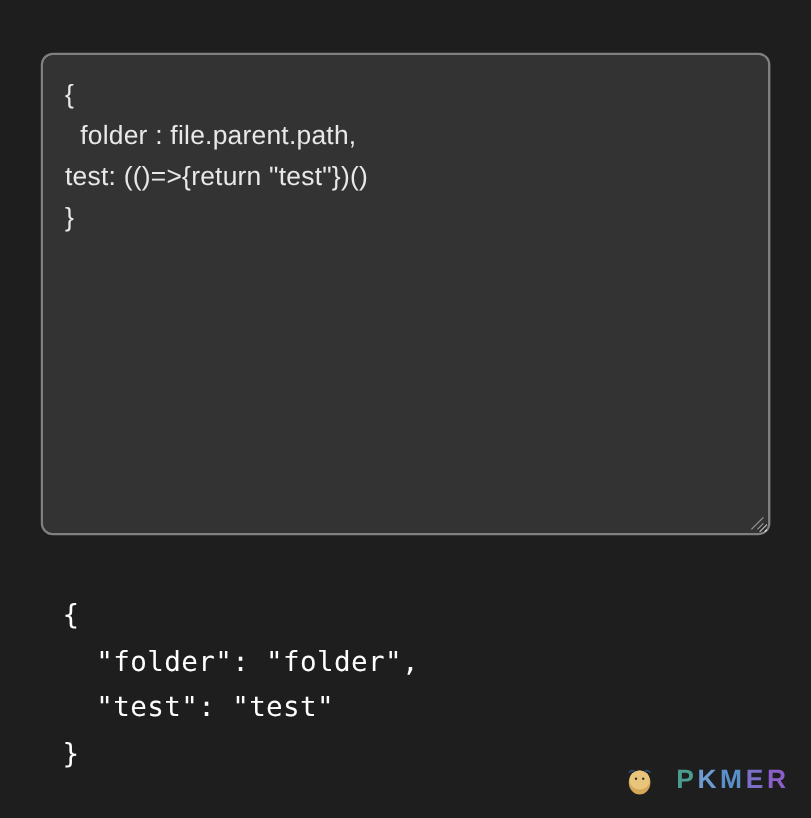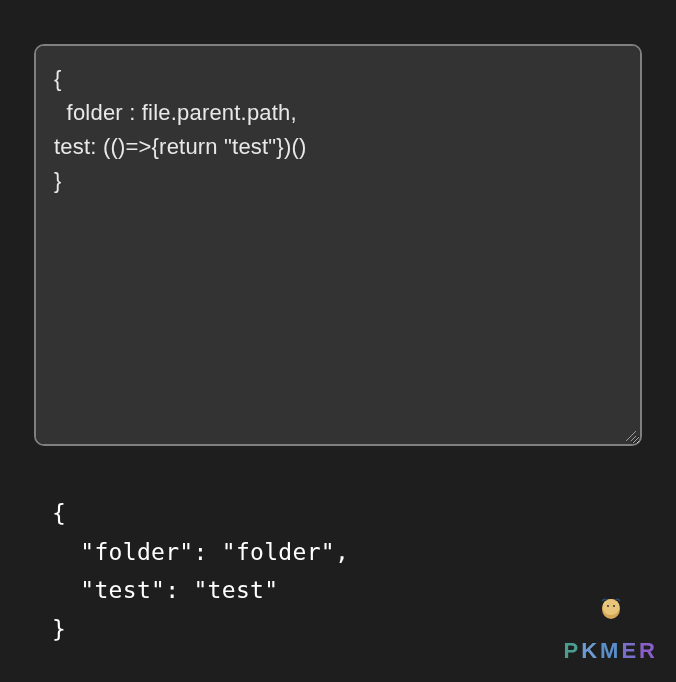--- a/index.html
+++ b/index.html
@@ -59,21 +59,20 @@
       white-space: pre;
       letter-spacing: 0.3px;
     }
     .watermark {
       position: absolute;
       bottom: 18px;
       right: 18px;
       display: flex;
       align-items: center;
       gap: 17px;
-      flex-direction: column;
     }
     .watermark-icon {
       width: 28px;
       height: 28px;
       display: inline-flex;
       align-items: center;
       justify-content: center;
     }
     .watermark-text {
       font-family: Arial, sans-serif;

